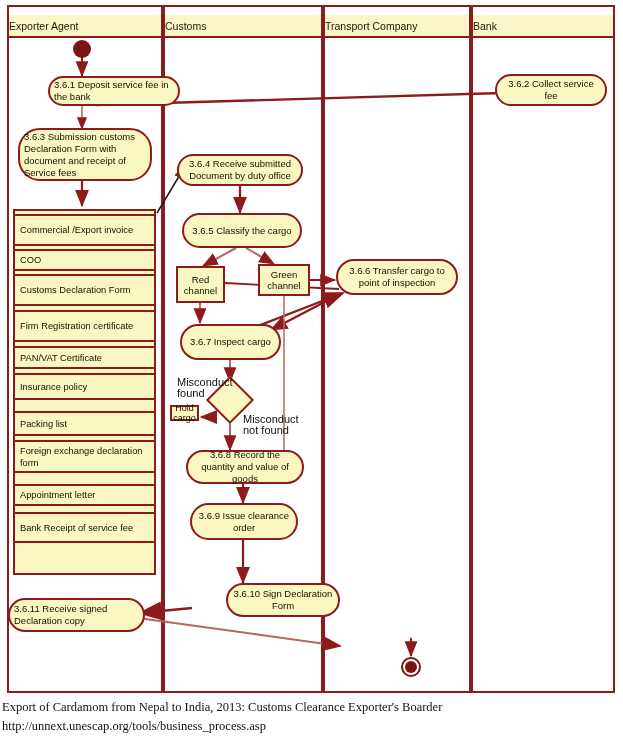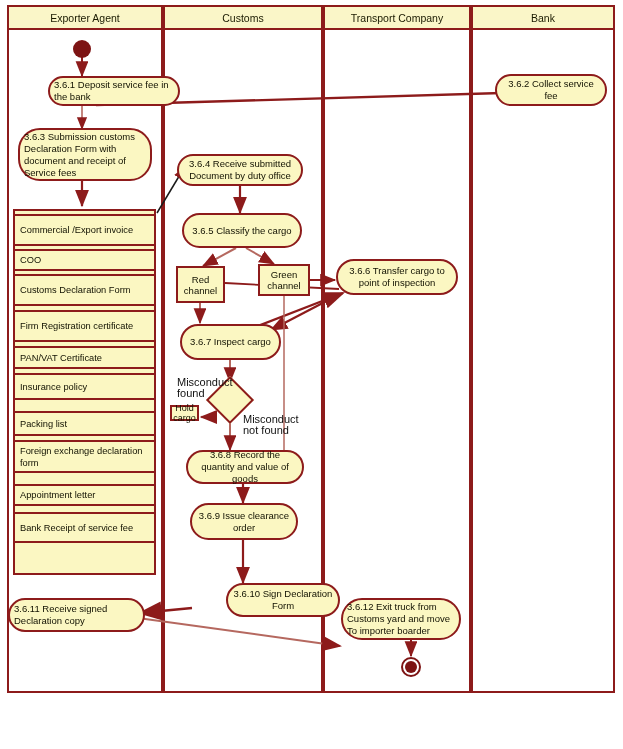--- a/index.html
+++ b/index.html
@@ -1,22 +1,22 @@
 <!DOCTYPE html>
 <html><head>
 <meta charset="utf-8">
 <style>
   html,body{margin:0;padding:0;background:#ffffff;}
   body{width:623px;height:749px;font-family:"Liberation Sans",sans-serif;}
   #stage{position:relative;width:623px;height:749px;overflow:hidden;background:#fff;}
 
   
   #lanes{position:absolute;left:7px;top:5px;width:608px;height:688px;border:2px solid #8d1b1b;box-sizing:border-box;}
-  .lane-head{position:absolute;top:0;height:23px;background:#faf6c8;border-bottom:2px solid #8d1b1b;
-             box-sizing:border-box;display:flex;align-items:center;justify-content:center;
+  .lane-head{position:absolute;top:8px;height:23px;background:#faf6c8;border-bottom:2px solid #8d1b1b;
+             box-sizing:border-box;display:flex;align-items:center;justify-content:flex-start;
              font-size:10.5px;color:#1a1a00;}
   .lane-div{position:absolute;top:0;bottom:0;width:4px;background:#8d1b1b;}
 
   
   .node{position:absolute;box-sizing:border-box;background:#fbf7c2;border:2px solid #8d1b1b;
         display:flex;align-items:center;justify-content:center;text-align:center;
         font-size:9.5px;line-height:12px;color:#111100;padding:2px 4px;}
   .rounded{border-radius:22px;}
   .rect{border-radius:0;}
   .rect.small{font-size:9.5px;line-height:11px;}
@@ -217,22 +217,23 @@
   </div>
 
   <div class="node rounded" style="left:190px;top:583px;width:114px;height:34px;margin-left:36px;">
     <span>3.6.10 Sign Declaration Form</span>
   </div>
 
   <div class="node rounded" style="left:336px;top:259px;width:122px;height:36px;">
     <span>3.6.6 Transfer cargo to point of inspection</span>
   </div>
 
-  <div class="node rounded" style="left:341px;top:598px;width:120px;height:42px;justify-content:flex-start;text-align:left;">
-    <span>3.6.12 Exit truck from Customs yard and move To importer boarder</span>
-  </div>
 
   <div class="node rounded" style="left:495px;top:74px;width:112px;height:32px;">
     <span>3.6.2 Collect service fee</span>
   </div>
 
+  <div id="caption">
+    <div>Export of Cardamom from Nepal to India, 2013: Customs Clearance Exporter's Boarder</div>
+    <div>http://unnext.unescap.org/tools/business_process.asp</div>
+  </div>
 
 </div>
 
 </body></html>

